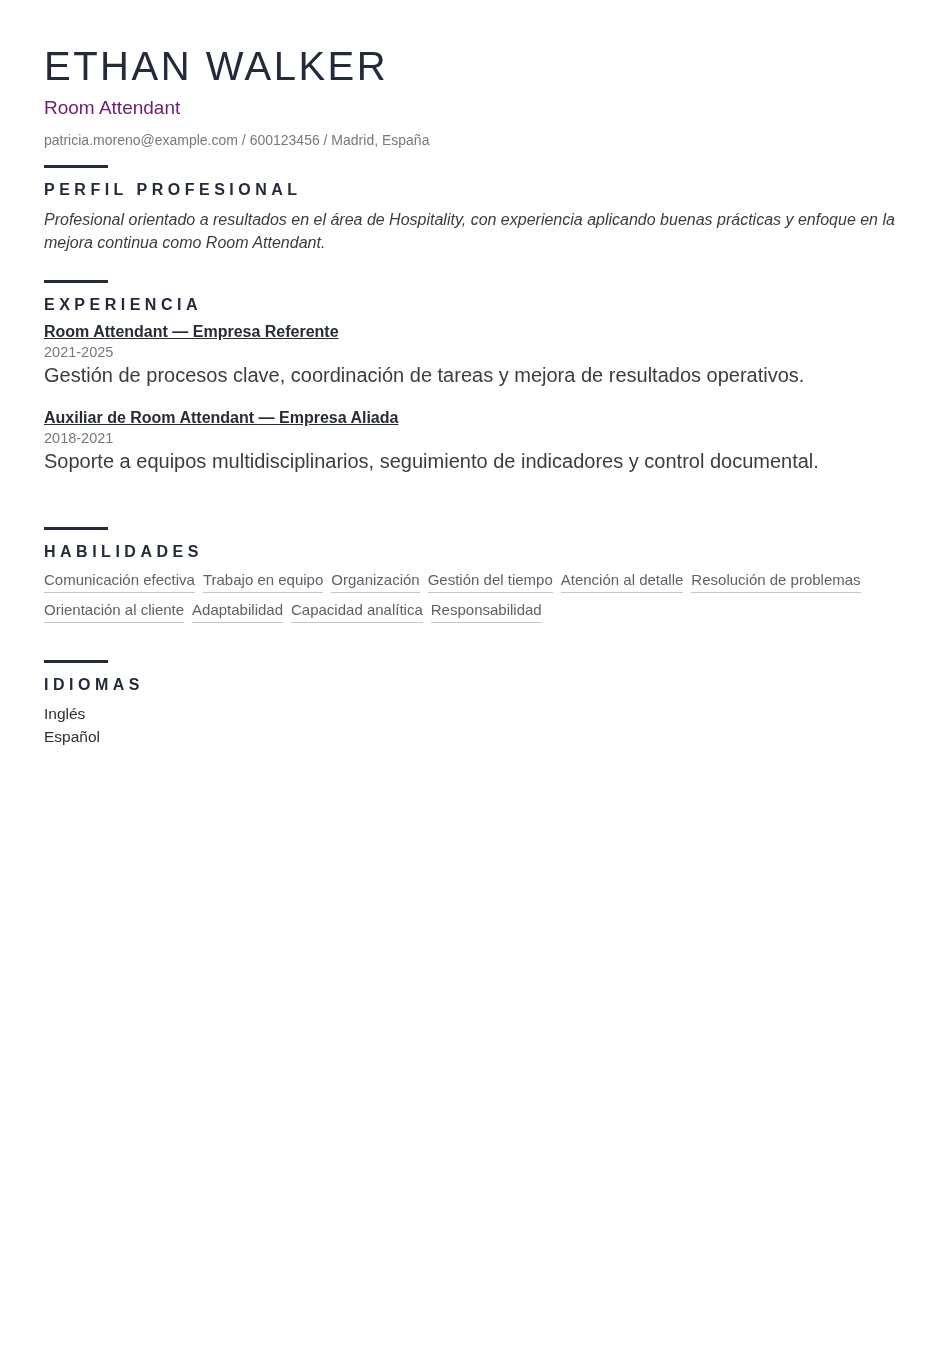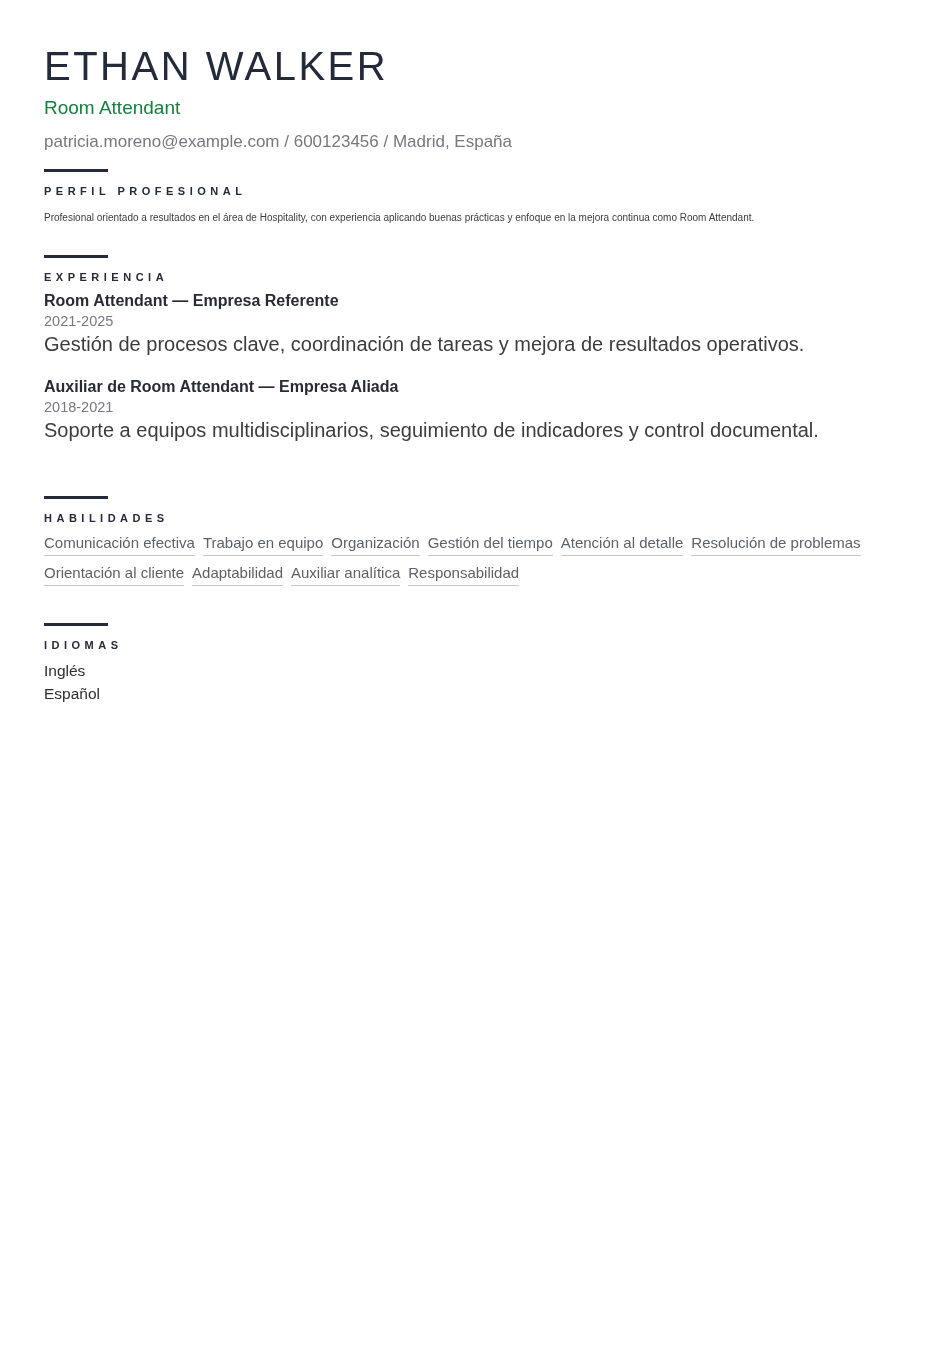--- a/index.html
+++ b/index.html
@@ -26,58 +26,60 @@
     margin: 0;
     font-size: 40px;
     font-weight: 400;
     line-height: 44px;
     letter-spacing: 2.5px;
     color: var(--heading, #232a39);
   }
   .subtitle {
     margin-top: 9px;
     font-size: 19px;
-    color: #15803d;
+    color: #701a75;
   }
   .contact {
     margin-top: 13px;
-    font-size: 17px;
+    font-size: 14px;
     color: var(--muted, #75787e);
   }
   
   .section { margin-top: 26px; }
   .section--profile   { margin-top: 17px; }
   .section--skills    { margin-top: 40px; }
   .section--education { margin-top: 18px; }
   .section--languages { margin-top: 37px; }
   .divider {
     width: 64px;
     height: 3px;
     background: var(--heading, #232a39);
   }
   .heading {
     margin: 13px 0 0 0;
-    font-size: 11px;
+    font-size: 16px;
     font-weight: 700;
     letter-spacing: 4.5px;
     color: var(--heading, #232a39);
   }
   .body-text {
     margin: 9px 0 0 0;
-    font-size: 10px;
+    font-size: 16px;
     line-height: 23px;
     color: var(--body, #3c3c3c);
+    font-style: italic;
   }
   
   .job { margin-top: 9px; }
   .job + .job { margin-top: 23px; }
   .job-title {
     font-size: 16px;
     font-weight: 700;
     color: #262b35;
+    text-decoration: underline;
   }
   .job-dates {
     margin-top: 3px;
     font-size: 14.5px;
     color: var(--muted, #75787e);
   }
   .job-desc {
     margin-top: 4px;
     font-size: 20px;
     line-height: 22px;
@@ -165,21 +167,21 @@
     <h2 class="heading">HABILIDADES</h2>
     <div class="skills">
       <span class="skill">Comunicación efectiva</span>
       <span class="skill">Trabajo en equipo</span>
       <span class="skill">Organización</span>
       <span class="skill">Gestión del tiempo</span>
       <span class="skill">Atención al detalle</span>
       <span class="skill">Resolución de problemas</span>
       <span class="skill">Orientación al cliente</span>
       <span class="skill">Adaptabilidad</span>
-      <span class="skill">Auxiliar analítica</span>
+      <span class="skill">Capacidad analítica</span>
       <span class="skill">Responsabilidad</span>
     </div>
   </section>
 
 
   <section class="section section--languages">
     <div class="divider"></div>
     <h2 class="heading">IDIOMAS</h2>
     <div class="languages">
       <div class="language">Inglés</div>

